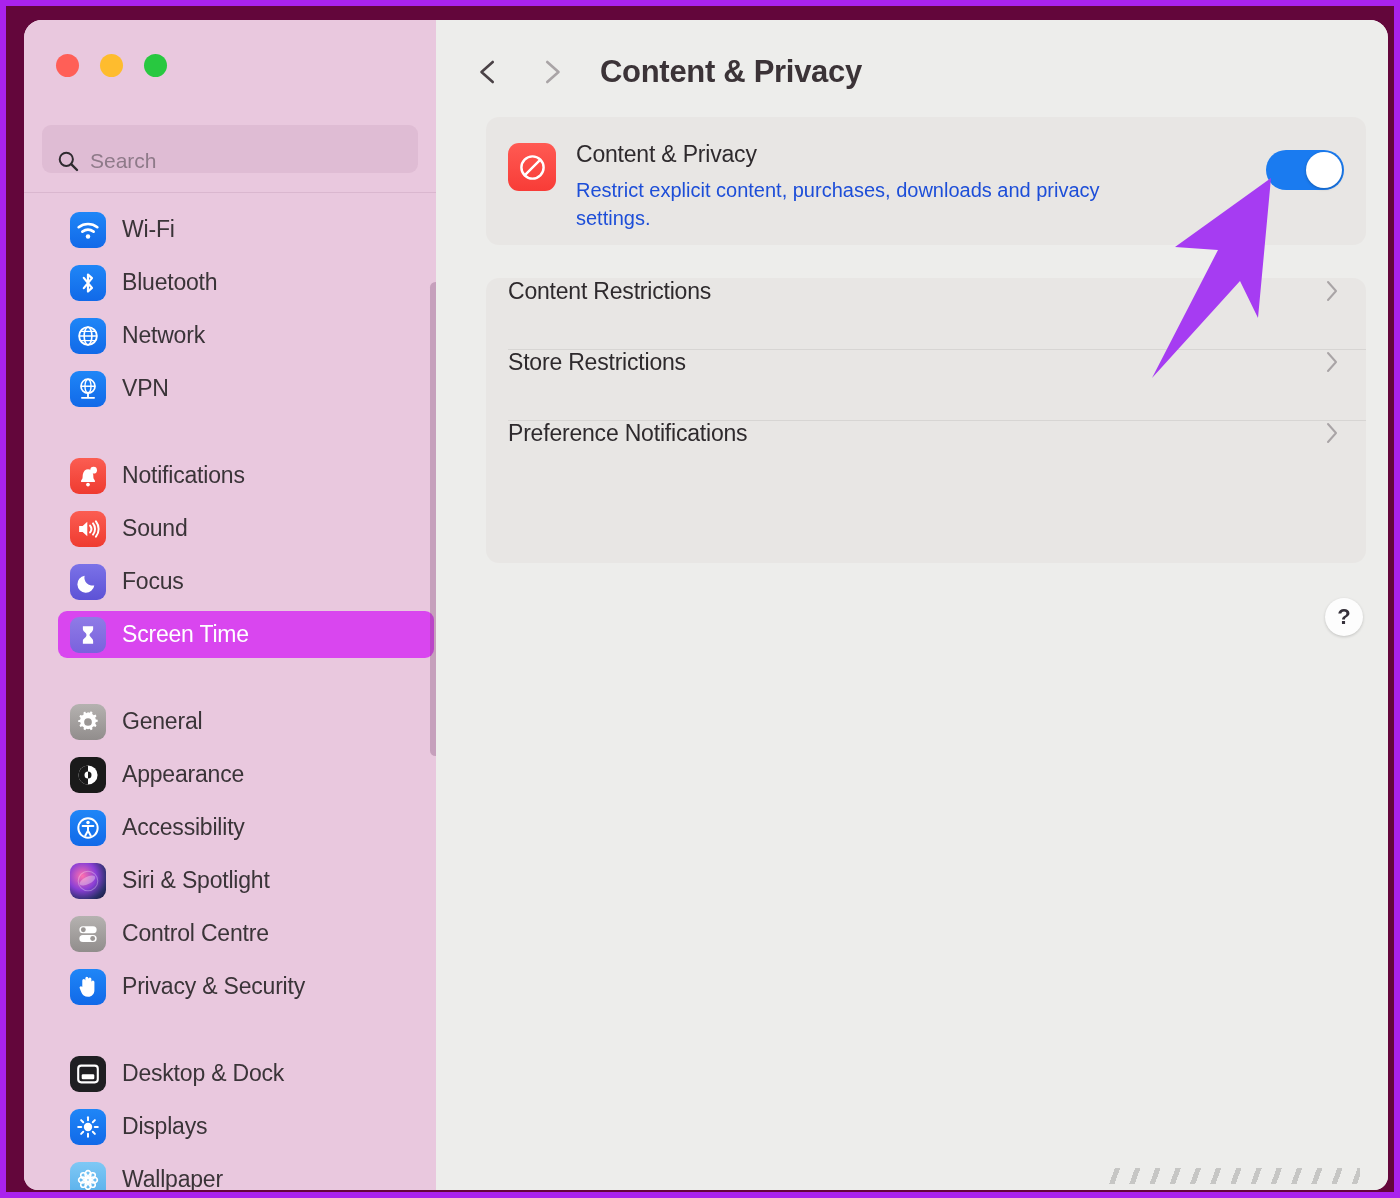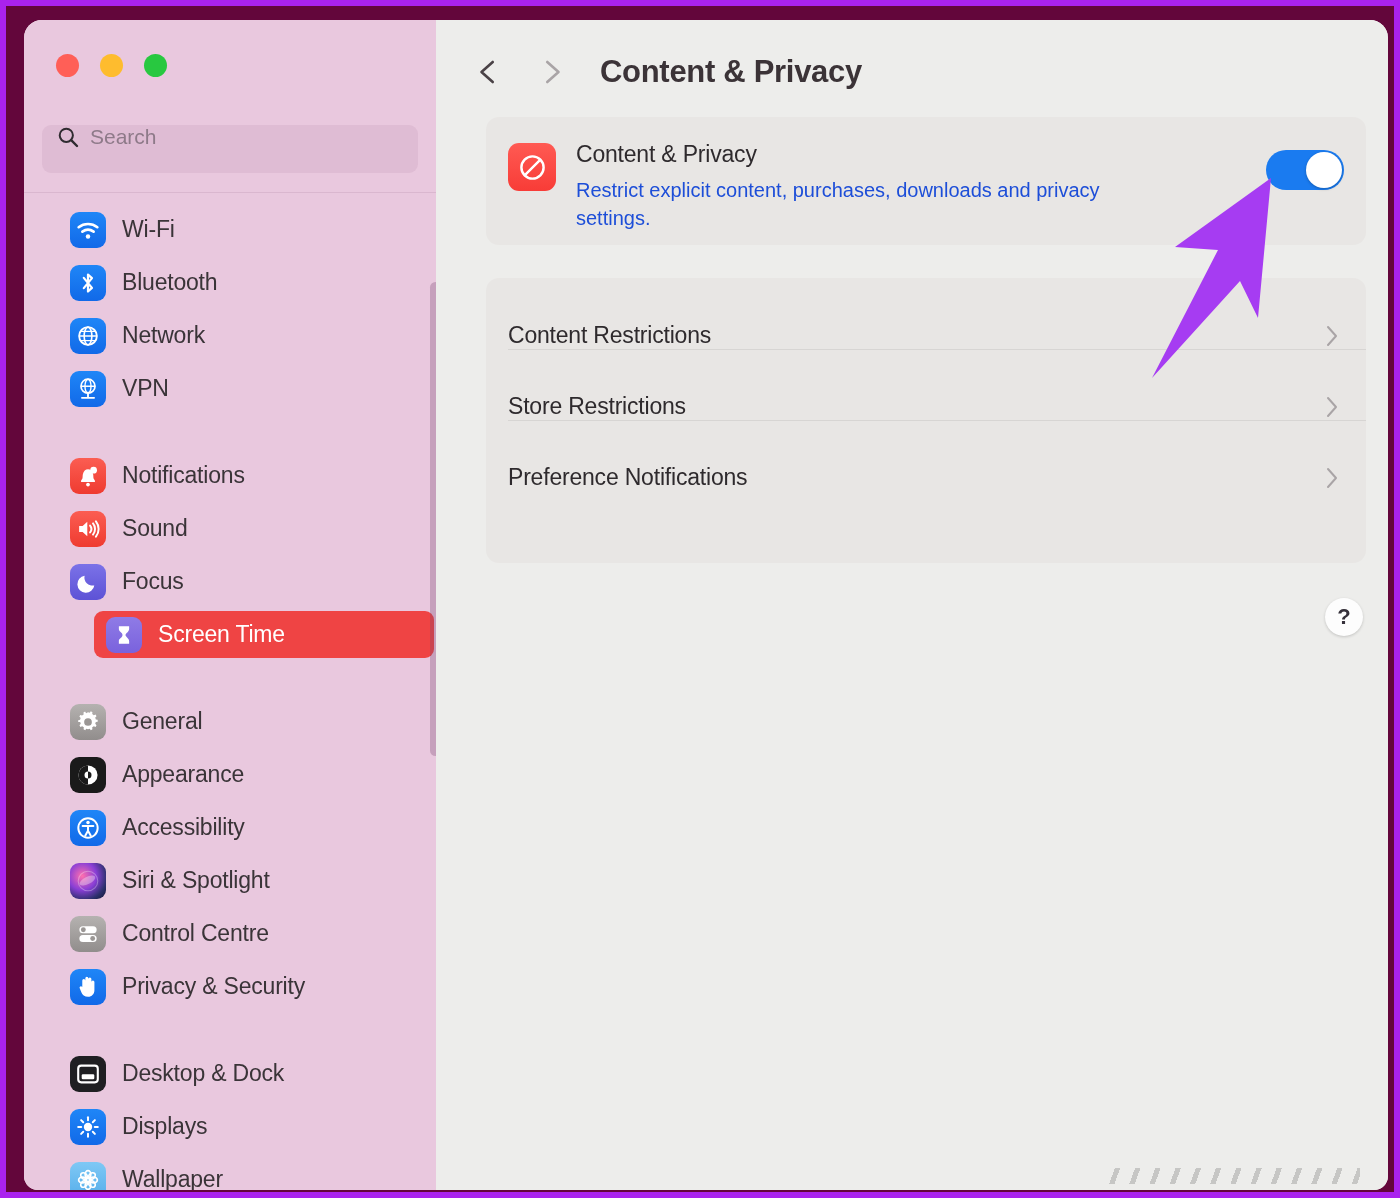--- a/index.html
+++ b/index.html
@@ -36,21 +36,21 @@
     position:absolute; left:32px; top:34px; display:flex; gap:21px;
   }
   .tl{ width:23px; height:23px; border-radius:50%; }
   .tl.red{ background:#ff5f57; }
   .tl.yellow{ background:#febc2e; }
   .tl.green{ background:#28c840; }
   .search-wrap{
     position:absolute; left:18px; top:105px; width:376px; height:48px;
     background:rgba(160,110,150,0.13);
     border-radius:9px;
-    display:flex; align-items:flex-start; padding:0 14px;
+    display:flex; align-items:flex-end; padding:0 14px;
   }
   .search-icon{ width:24px; height:24px; flex:0 0 24px; margin-right:10px; }
   .search-input{
     flex:1; border:none; background:transparent; outline:none;
     font-family:"Liberation Sans", sans-serif;
     font-size:21px; color:#2f2b30;
   }
   .search-input::placeholder{ color:#8e7a89; }
   .sb-divider{
     position:absolute; left:0; top:172px; width:412px; height:1px;
@@ -60,21 +60,21 @@
     position:absolute; left:16px; top:186px; width:412px; bottom:0;
     overflow:hidden;
   }
   .nav-group{ padding:0 18px; }
   .nav-gap{ height:34px; }
   .nav-item{
     display:flex; align-items:center;
     height:47px; padding:0 12px; border-radius:9px;
     margin-bottom:6px; cursor:default;
   }
-  .nav-item.selected{ background:#ef4444;margin-left:36px; }
+  .nav-item.selected{ background:#d946ef; }
   .nav-icon{
     width:36px; height:36px; border-radius:9px; flex:0 0 36px;
     margin-right:16px; display:flex; align-items:center; justify-content:center;
     overflow:hidden;
   }
   .nav-label{
     font-size:23px; color:#3a3438; letter-spacing:-0.2px;
     white-space:nowrap;
   }
   .nav-item.selected .nav-label{ color:#ffffff; }
@@ -123,21 +123,21 @@
     width:78px; height:40px; border-radius:20px;
     background:#1a7bf0; cursor:pointer;
   }
   .toggle .knob{
     position:absolute; right:2px; top:2px;
     width:36px; height:36px; border-radius:50%;
     background:#ffffff; box-shadow:0 1px 3px rgba(0,0,0,0.25);
   }
   .list-row{
     position:relative; height:71px;
-    display:flex; align-items:flex-end; padding:0 22px;
+    display:flex; align-items:flex-start; padding:0 22px;
     cursor:default;
   }
   .list-row + .list-row::before{
     content:""; position:absolute; left:22px; right:0; top:0;
     height:1px; background:rgba(0,0,0,0.07);
   }
   .list-label{ font-size:23px; color:#2e2a2d; letter-spacing:-0.2px; flex:1; }
   .chev{ width:16px; height:26px; flex:0 0 16px; margin-right:4px; }
   .help-btn{
     position:absolute; left:889px; top:578px;

